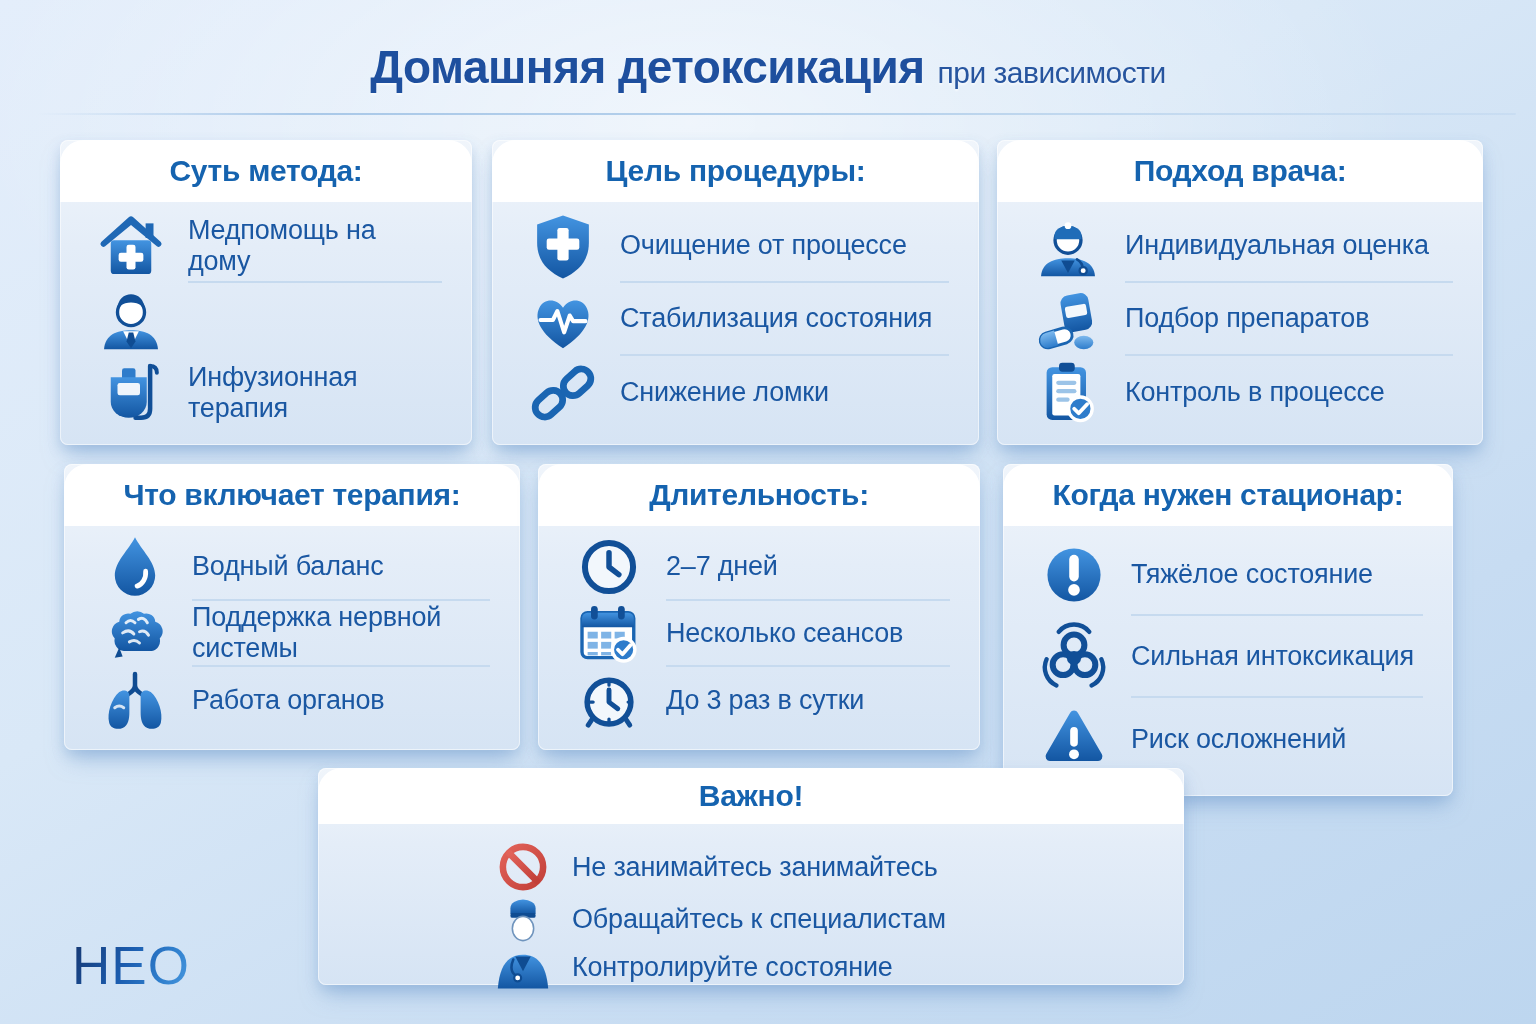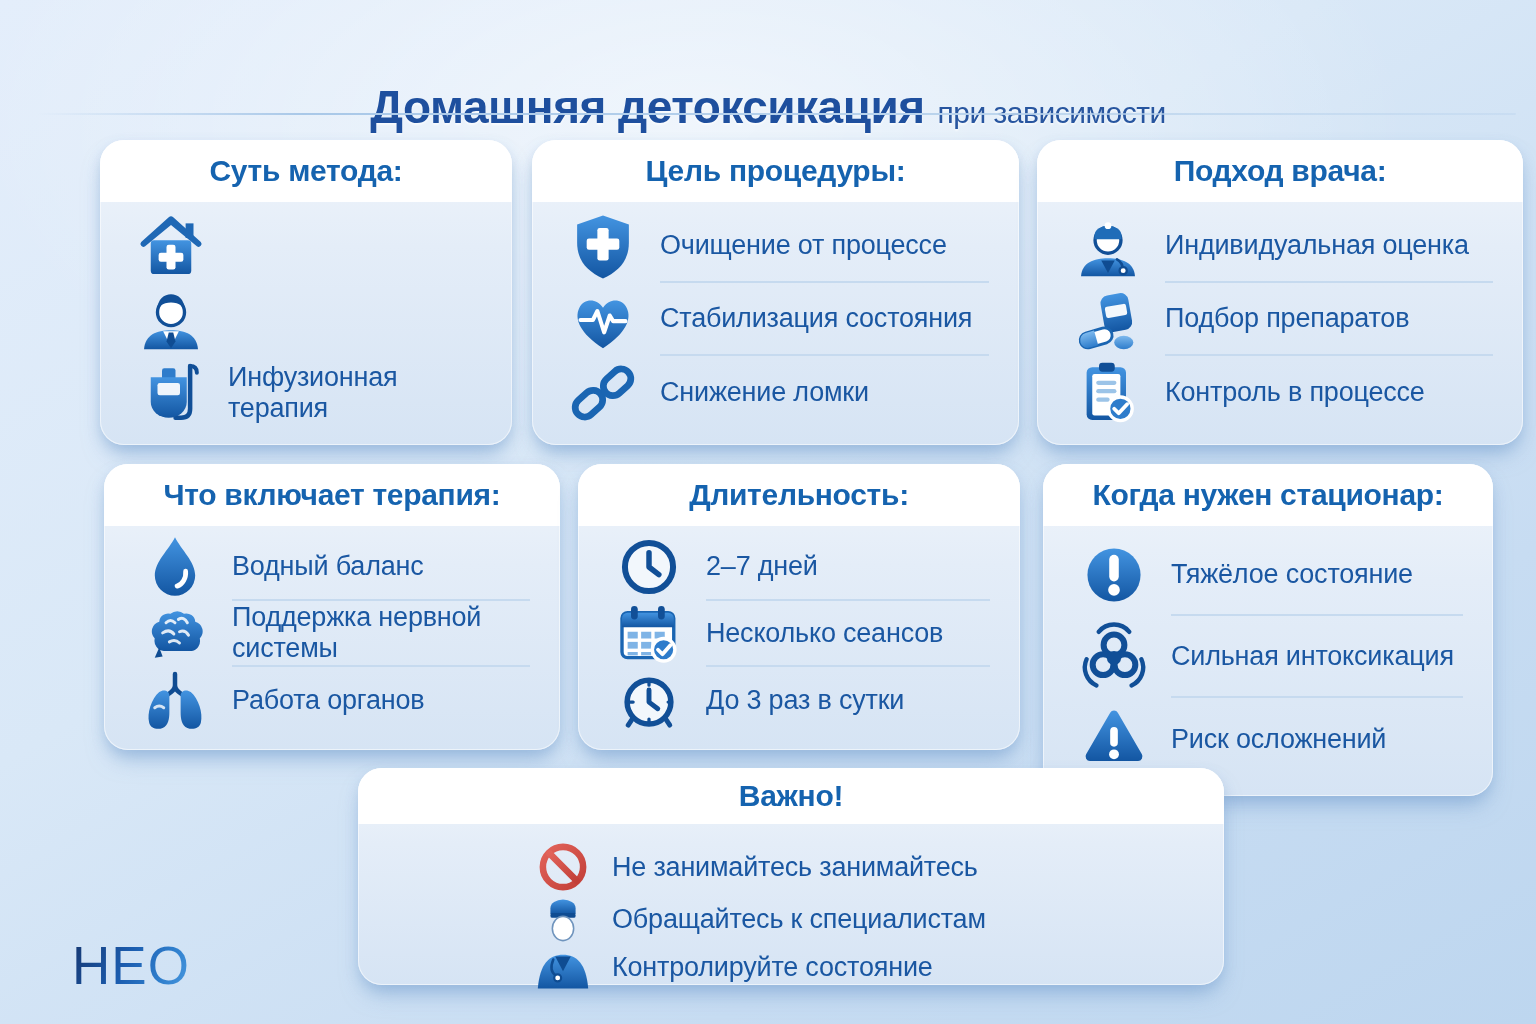--- a/index.html
+++ b/index.html
@@ -11,35 +11,34 @@
       linear-gradient(150deg,#e4eefb 0%,#d9e8f7 40%,#c7dcf2 75%,#bdd6ef 100%);
   }
   .stage{position:absolute;inset:0;}
 
   
   .title-wrap{
     position:absolute;left:0;top:40px;width:100%;
     display:flex;justify-content:center;align-items:baseline;gap:13px;
     text-shadow:0 2px 2px rgba(255,255,255,.65);
   }
-  .title-bold{font-size:46px;font-weight:700;color:#1e4f9e;letter-spacing:-.5px;margin-top:40px;}
+  .title-bold{font-size:46px;font-weight:700;color:#1e4f9e;letter-spacing:-.5px;}
   .title-reg{font-size:30px;font-weight:400;color:#27559f;letter-spacing:-.5px;}
   .title-divider{
     position:absolute;left:36px;right:20px;top:113px;height:2px;
     background:linear-gradient(to right,rgba(160,195,230,0),#a9c8e8 18%,#b9d3ec 60%,rgba(170,200,232,.25));
     border-radius:2px;
   }
 
   
   .card{
-    position:absolute;border-radius:24px;
+    position:absolute;border-radius:8px;
     background:linear-gradient(180deg,#f0f5fb 0%,#e4edf8 35%,#d6e4f4 100%);
     box-shadow:0 14px 22px -6px rgba(118,160,207,.55),0 5px 12px rgba(140,175,215,.35),
                inset 0 0 0 1px rgba(255,255,255,.55);
-    margin-left:40px;
   }
   .card-header{
     height:62px;background:#ffffff;border-radius:24px 24px 0 0;
     display:flex;align-items:center;justify-content:center;
     font-size:30px;font-weight:700;color:#1563af;letter-spacing:-.3px;
   }
   .card-body{
     position:absolute;top:62px;bottom:6px;left:0;right:0;
     display:flex;flex-direction:column;padding:8px 30px 10px 34px;box-sizing:border-box;
   }
@@ -128,20 +127,21 @@
       <div class="item">
         <span class="icon">
           <svg width="72" height="72" viewBox="0 0 64 64">
             <rect x="14" y="26" width="36" height="30" rx="3" fill="url(#gB)"></rect>
             <rect x="45" y="11" width="7" height="13" fill="#1f68b5"></rect>
             <path d="M30 5.5 a3 3 0 0 1 4 0 l24.5 22 a2.6 2.6 0 0 1-3.5 3.8 L32 12.5 L9 31.3 A2.6 2.6 0 0 1 5.5 27.5 Z" fill="#1f68b5"></path>
             <rect x="28" y="30" width="8" height="22" rx="2" fill="#fff"></rect>
             <rect x="21" y="37" width="22" height="8" rx="2" fill="#fff"></rect>
           </svg>
         </span>
+        <span class="label-box">Медпомощь на дому</span>
       </div>
       <div class="item">
         <span class="icon">
           <svg width="72" height="72" viewBox="0 0 64 64">
             <path d="M8 58 C9 45 19 41 32 41 C45 41 55 45 56 58 Z" fill="url(#gB)"></path>
             <path d="M25 42 L32 56 L39 42 Z" fill="#fff"></path>
             <polygon points="30,43 34,43 36,51 32,57 28,51" fill="#0f4c92"></polygon>
             <circle cx="32" cy="25" r="12" fill="#fff" stroke="#114f97" stroke-width="3"></circle>
             <path d="M20 23 C20 13 26 9 32 9 C38 9 44 13 44 23 L41 19 C37 15.5 27 15.5 23 19 Z" fill="#114f97"></path>
           </svg>

